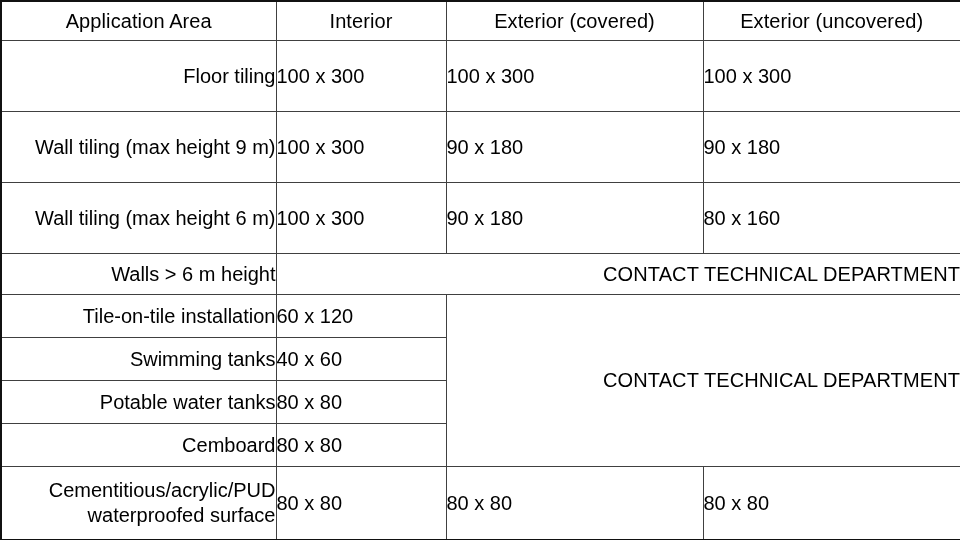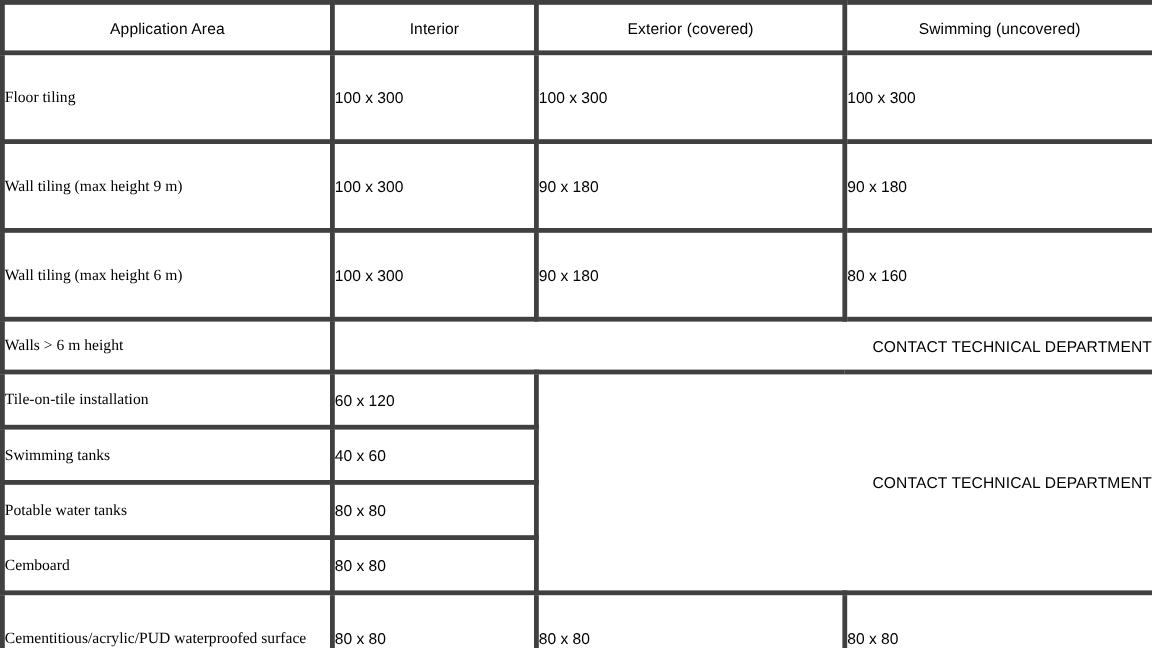--- a/index.html
+++ b/index.html
@@ -18,47 +18,46 @@
     width: 960px;
     border-collapse: collapse;
     table-layout: fixed;
   }
   #spec-table col.c0 { width: 275px; }
   #spec-table col.c1 { width: 170px; }
   #spec-table col.c2 { width: 257px; }
   #spec-table col.c3 { width: 258px; }
 
   #spec-table td, #spec-table th {
-    border: 4px solid #404040;
+    border: 1px solid #404040;
     padding: 0;
     vertical-align: middle;
-    font-size: 13px;
+    font-size: 20px;
     font-weight: normal;
     margin-top: 27px;
   }
   
   #spec-table {
     border: 2px solid #111111;
   }
   thead th {
     font-weight: bold;
     font-size: 17px;
     height: 38px;
     border-bottom: 2px solid #111111;
     letter-spacing: 0.1px;
   }
   thead th.hdr-first {
     text-align: center;
   }
   td.label {
-    text-align: left;
+    text-align: right;
     padding-left: 6px;
     padding-right: 6px;
     line-height: 1.25;
-    font-family: Liberation Serif, serif;
   }
   td.value {
   }
   td.contact {
     text-align: right;
     font-weight: bold;
     font-size: 17px;
     letter-spacing: 0.1px;
   }
   tr.tall td { height: 70px; }
@@ -74,21 +73,21 @@
     <col class="c0">
       <col class="c1">
       <col class="c2">
       <col class="c3">
   </colgroup>
   <thead>
     <tr>
       <th class="hdr-first">Application Area</th>
       <th>Interior</th>
       <th>Exterior (covered)</th>
-      <th>Swimming (uncovered)</th>
+      <th>Exterior (uncovered)</th>
     </tr>
   </thead>
   <tbody>
     <tr class="tall">
       <td class="label">Floor tiling</td>
       <td class="value">100 x 300</td>
       <td class="value">100 x 300</td>
       <td class="value">100 x 300</td>
     </tr>
     <tr class="tall">

